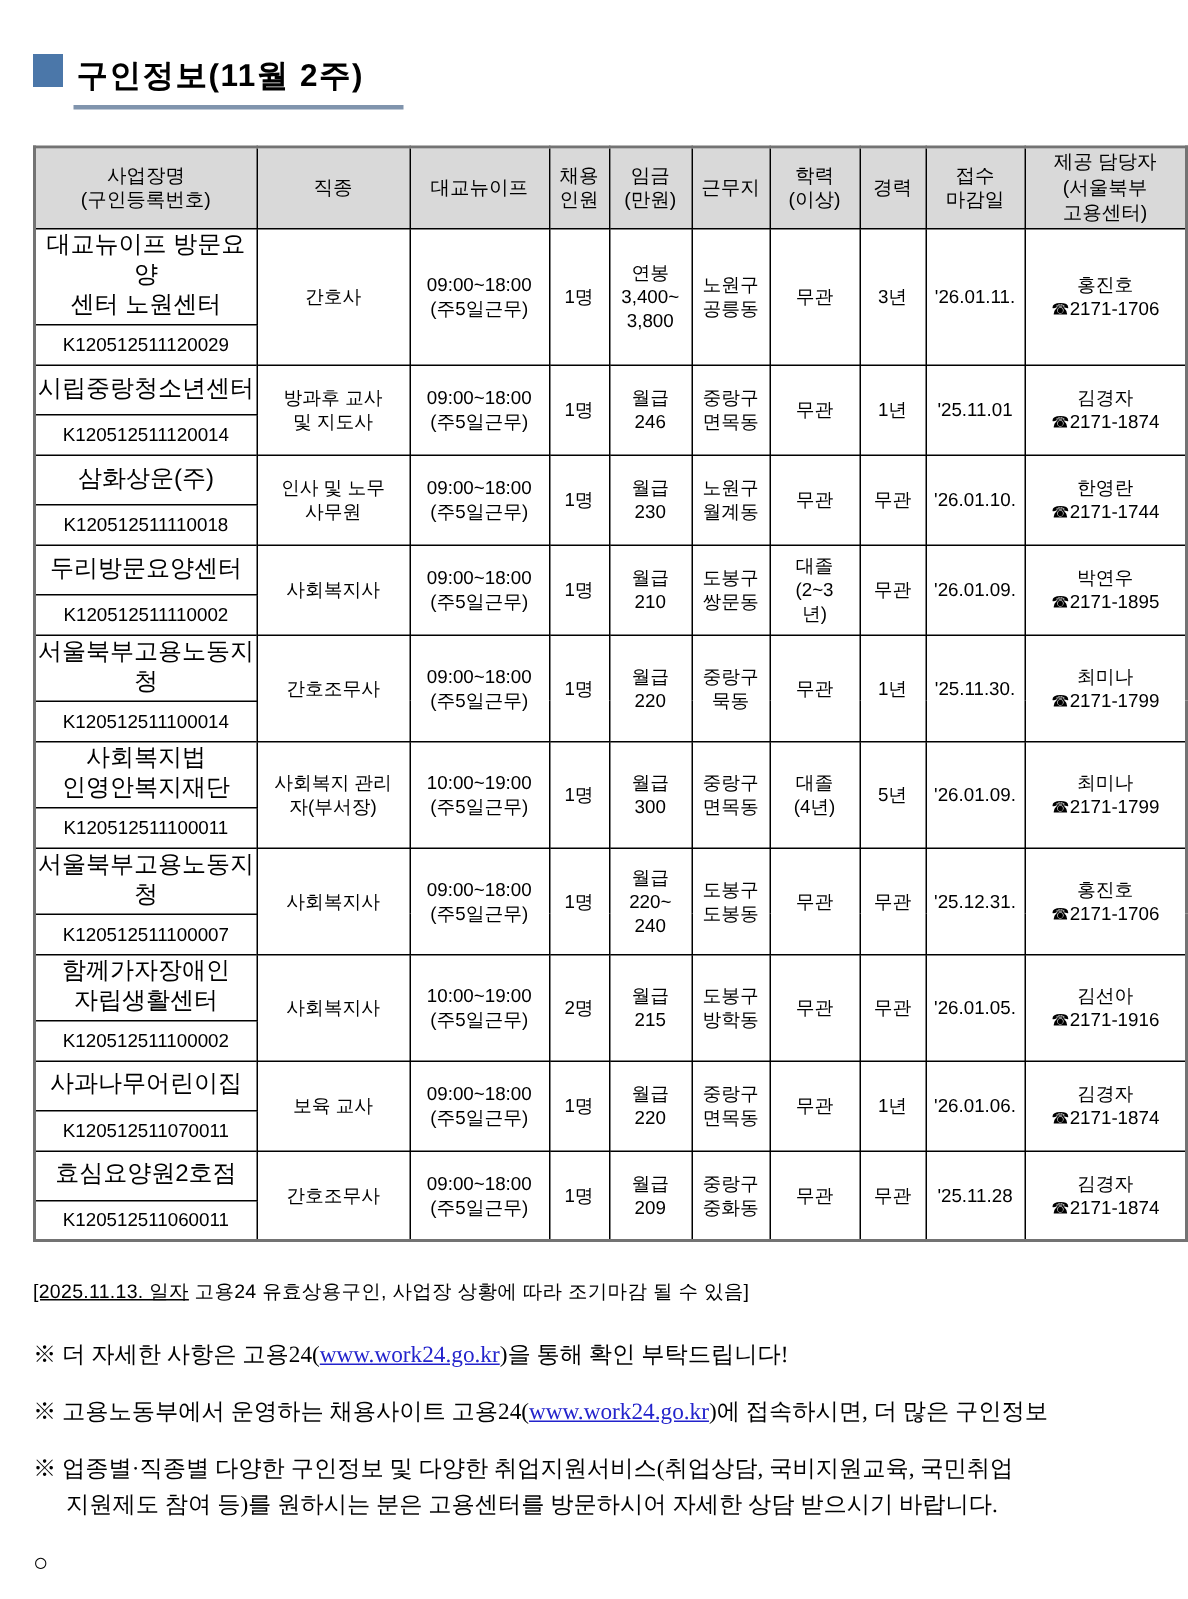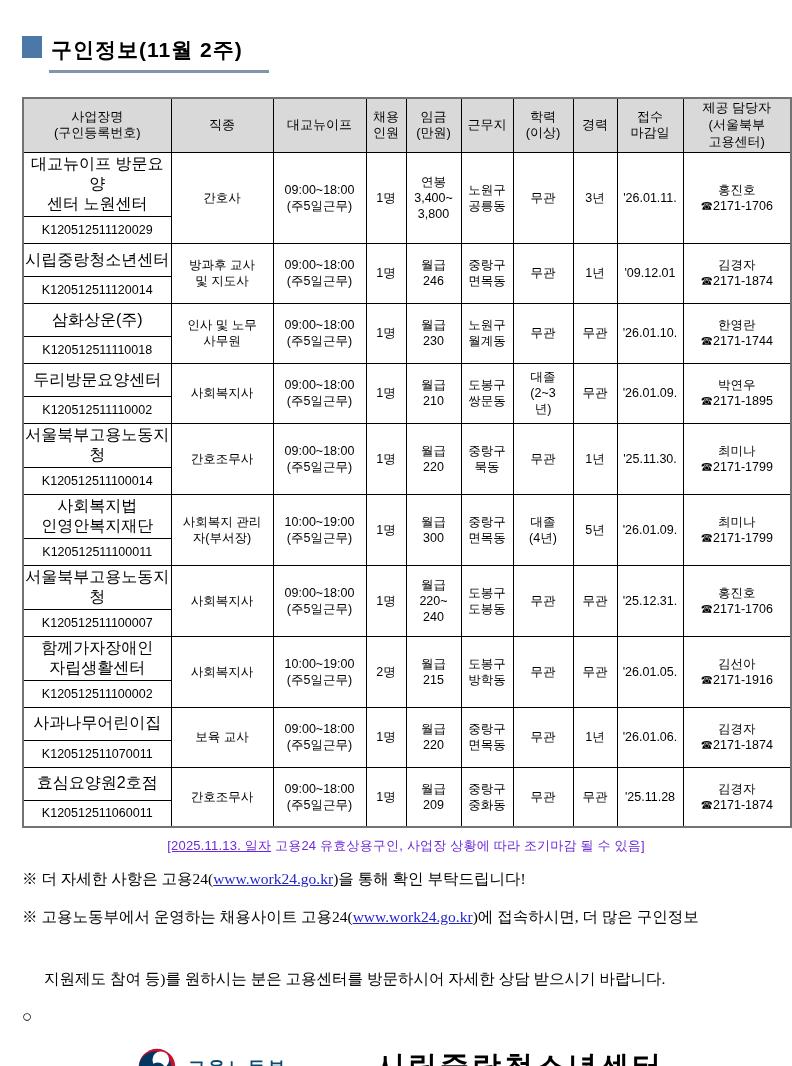--- a/index.html
+++ b/index.html
@@ -32,27 +32,27 @@
   table.job-table { border:2px solid #737373; }
   table.job-table thead tr { height:54px; }
   table.job-table th { background:#d9d9d9; font-weight:normal; font-size:13px; }
   tr.row-main { height:33px; }
   tr.row-sub  { height:27px; }
   td.company  { font-size:16px; }
   td.regno    { font-size:12.5px; }
 
   
   .table-footnote {
-    width:768px; text-align:center; margin-top:9px;
-    color:#6d28d9; font-size:13px; letter-spacing:0.2px;
+    width:768px; text-align:left; margin-top:24px;
+    color:#000000; font-size:13px; letter-spacing:0.2px;
   }
   .table-footnote .date-part { text-decoration:underline; }
 
   
-  .notes { margin-top:12px; width:762px; font-family:"Liberation Serif", serif; font-size:15.5px; }
+  .notes { margin-top:22px; width:762px; font-family:"Liberation Serif", serif; font-size:15.5px; }
   .note { padding-left:22px; text-indent:-22px; line-height:1.55; margin-bottom:14px; }
   .note .link { color:#2323cc; text-decoration:underline; }
 
   
   .inquiry { margin-top:16px; font-weight:bold; font-size:16.5px; letter-spacing:0.2px; display:flex; align-items:center; }
   .inquiry .bullet { font-weight:normal; font-size:17px; margin-right:9px; }
 
   
   .footer { margin-top:20px; display:flex; align-items:center; }
   .emblem { width:38px; height:38px; margin-left:116px; flex:0 0 auto; }
@@ -132,21 +132,21 @@
 및 지도사</td>
       <td rowspan="2">09:00~18:00
 (주5일근무)</td>
       <td rowspan="2">1명</td>
       <td rowspan="2">월급
 246</td>
       <td rowspan="2">중랑구
 면목동</td>
       <td rowspan="2">무관</td>
       <td rowspan="2">1년</td>
-      <td rowspan="2">'09.12.01</td>
+      <td rowspan="2">'25.11.01</td>
       <td rowspan="2">김경자
 ☎2171-1874</td>
     </tr>
     <tr class="row-sub">
       <td class="regno">K120512511120014</td>
     </tr>
 
     <tr class="row-main">
       <td class="company">삼화상운(주)</td>
       <td rowspan="2">인사 및 노무
@@ -315,21 +315,21 @@
       <td class="regno">K120512511060011</td>
     </tr>
   </tbody>
   </table>
 
   <div class="table-footnote"><span class="date-part">[2025.11.13. 일자</span><span> 고용24 유효상용구인, 사업장 상황에 따라 조기마감 될 수 있음]</span></div>
 
   <div class="notes">
     <p class="note"><span>※ 더 자세한 사항은 고용24(</span><span class="link">www.work24.go.kr</span><span>)을 통해 확인 부탁드립니다!</span></p>
     <p class="note"><span>※ 고용노동부에서 운영하는 채용사이트 고용24(</span><span class="link">www.work24.go.kr</span><span>)에 접속하시면, 더 많은 구인정보</span><br></p>
-    <p class="note"><br><span>지원제도 참여 등)를 원하시는 분은 고용센터를 방문하시어 자세한 상담 받으시기 바랍니다.</span></p>
+    <p class="note"><span>※ 업종별·직종별 다양한 구인정보 및 다양한 취업지원서비스(취업상담, 국비지원교육, 국민취업</span><br><span>지원제도 참여 등)를 원하시는 분은 고용센터를 방문하시어 자세한 상담 받으시기 바랍니다.</span></p>
   </div>
 
   <div class="inquiry">
     <span class="bullet">○</span>
   </div>
 
   <div class="footer">
     <svg class="emblem" viewBox="0 0 50 50" aria-hidden="true">
       <circle cx="25" cy="25" r="24" fill="#c8102e"></circle>
       <circle cx="22.5" cy="26" r="21.5" fill="#003863"></circle>

